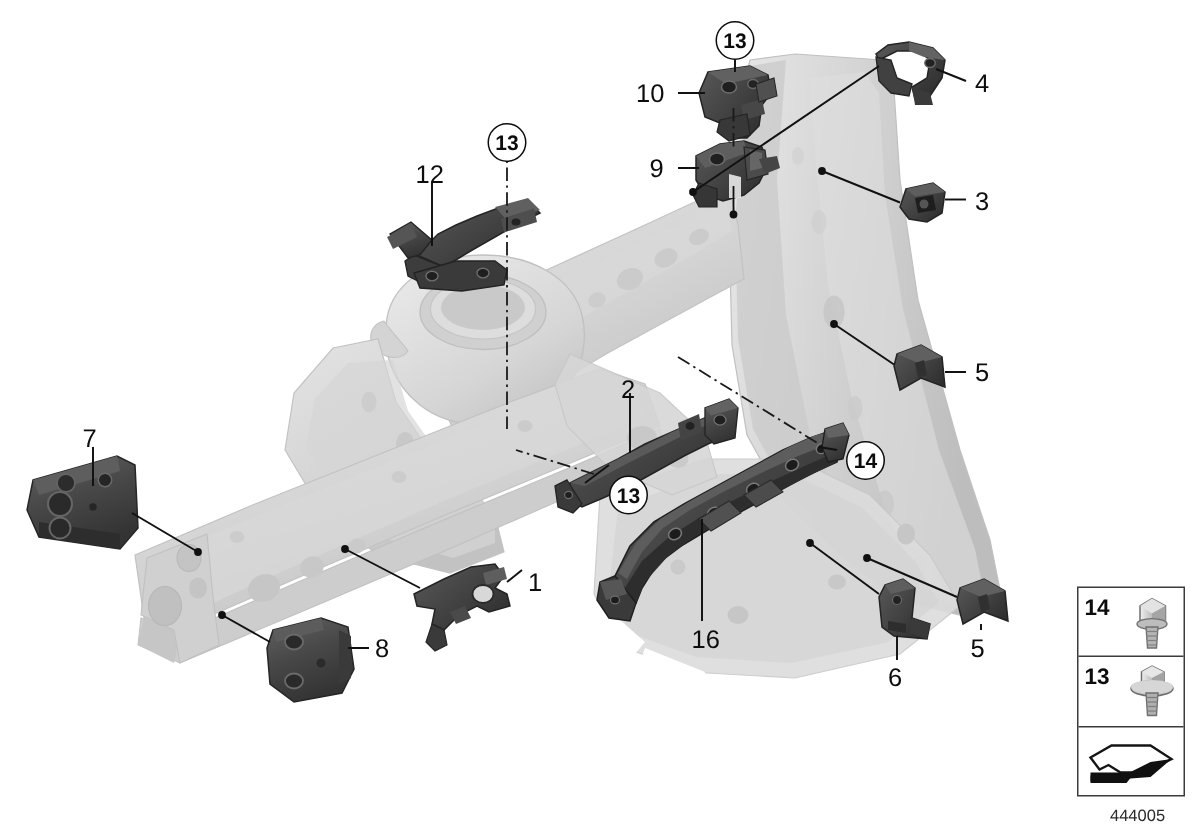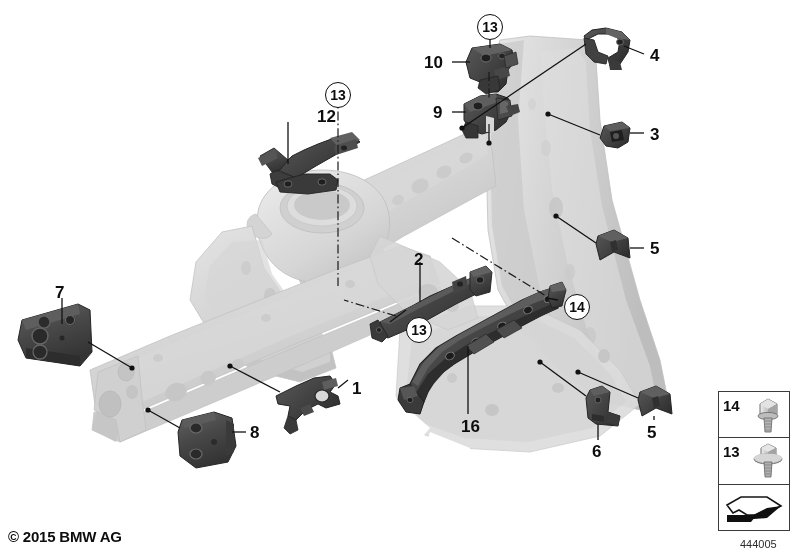--- a/index.html
+++ b/index.html
@@ -12,21 +12,21 @@
     width: 800px;
     height: 560px;
     background: #ffffff;
     font-family: "Liberation Sans", sans-serif;
     overflow: hidden;
   }
   
   .callout {
     position: absolute;
     font-family: "Liberation Sans", sans-serif;
-    font-weight: bold;
+    font-weight: normal;
     font-size: 17px;
     color: #0d0d0d;
     line-height: 1;
     white-space: nowrap;
   }
   
   .circ {
     position: absolute;
     width: 26px;
     height: 26px;
@@ -468,21 +468,21 @@
   <div class="callout" style="left:650px; top:126px;">3</div>
   <div class="callout" style="left:650px; top:47px;">4</div>
   <div class="callout" style="left:650px; top:240px;">5</div>
   <div class="callout" style="left:647px; top:424px;">5</div>
   <div class="callout" style="left:592px; top:443px;">6</div>
   <div class="callout" style="left:55px;  top:284px;">7</div>
   <div class="callout" style="left:250px; top:424px;">8</div>
   <div class="callout" style="left:433px; top:104px;">9</div>
   <div class="callout" style="left:424px; top:54px;">10</div>
   <div class="callout" style="left:461px; top:418px;">16</div>
-  <div class="callout" style="left:277px; top:108px;margin-left:40px;">12</div>
+  <div class="callout" style="left:277px; top:108px;">12</div>
 
   <div class="circ" style="left:325px; top:82px;">13</div>
   <div class="circ" style="left:477px; top:14px;">13</div>
   <div class="circ" style="left:406px; top:317px;">13</div>
   <div class="circ" style="left:564px; top:294px;">14</div>
 
   <div id="legend">
 
     <div class="legend-row">
       <span class="legend-num">14</span>
@@ -536,16 +536,15 @@
 
           <path d="M4 14 L18 6 L44 6 L58 15 L40 24 L24 24 L16 19 L10 22 Z" fill="#ffffff" stroke="#151515" stroke-width="1.6" stroke-linejoin="miter"></path>
 
           <path d="M4 24 L30 24 L44 17 L58 15 L44 27 L4 30 Z" fill="#101010"></path>
           <path d="M4 26 L32 26 L28 31 L4 31 Z" fill="#101010"></path>
         </svg>
       </span>
     </div>
   </div>
 
-  <div id="copyright">© 2015 BMW AG</div>
   <div id="diagram-id">444005</div>
 
 </div>
 
 </body></html>

